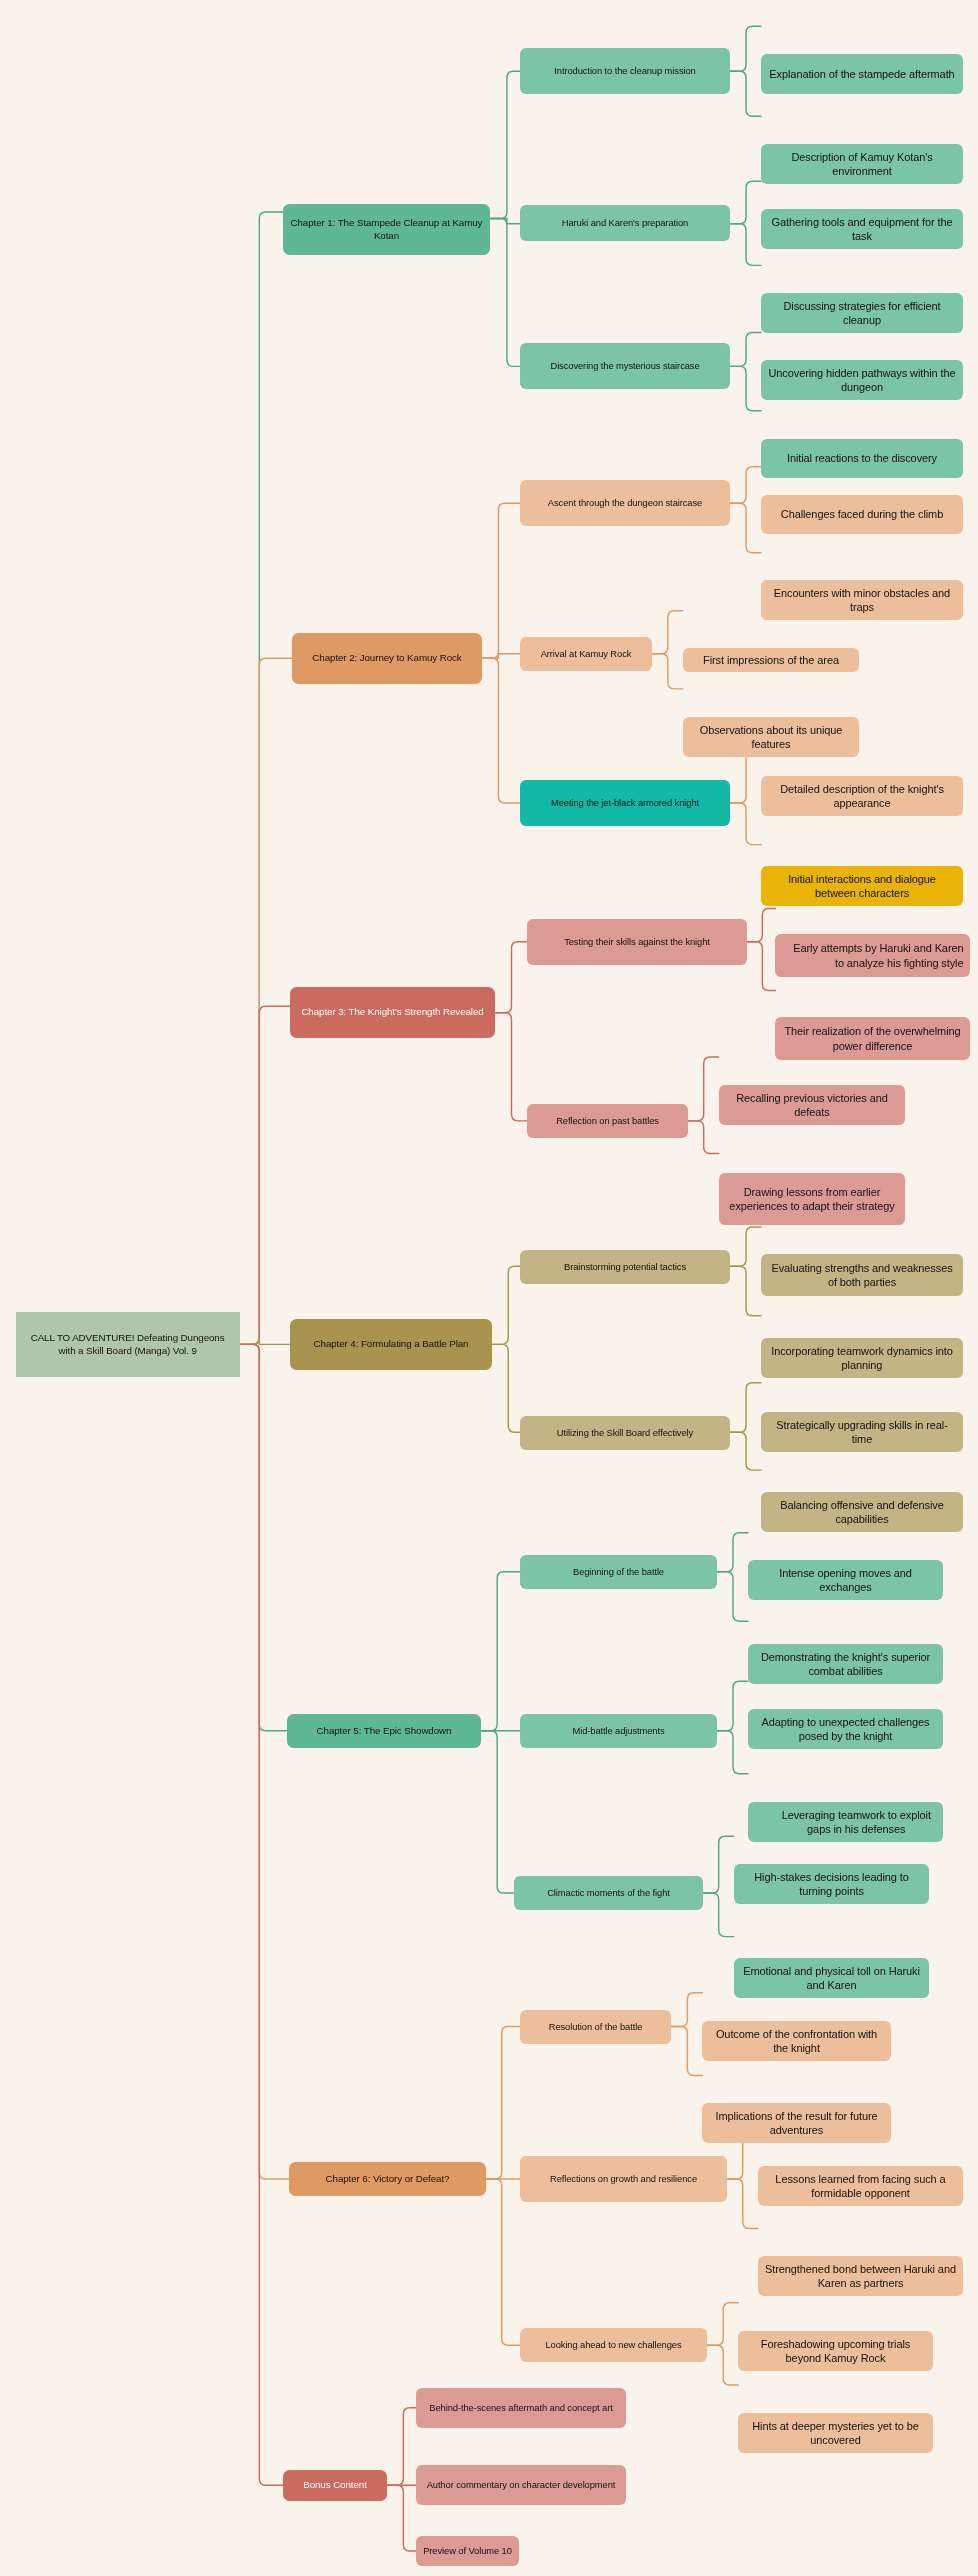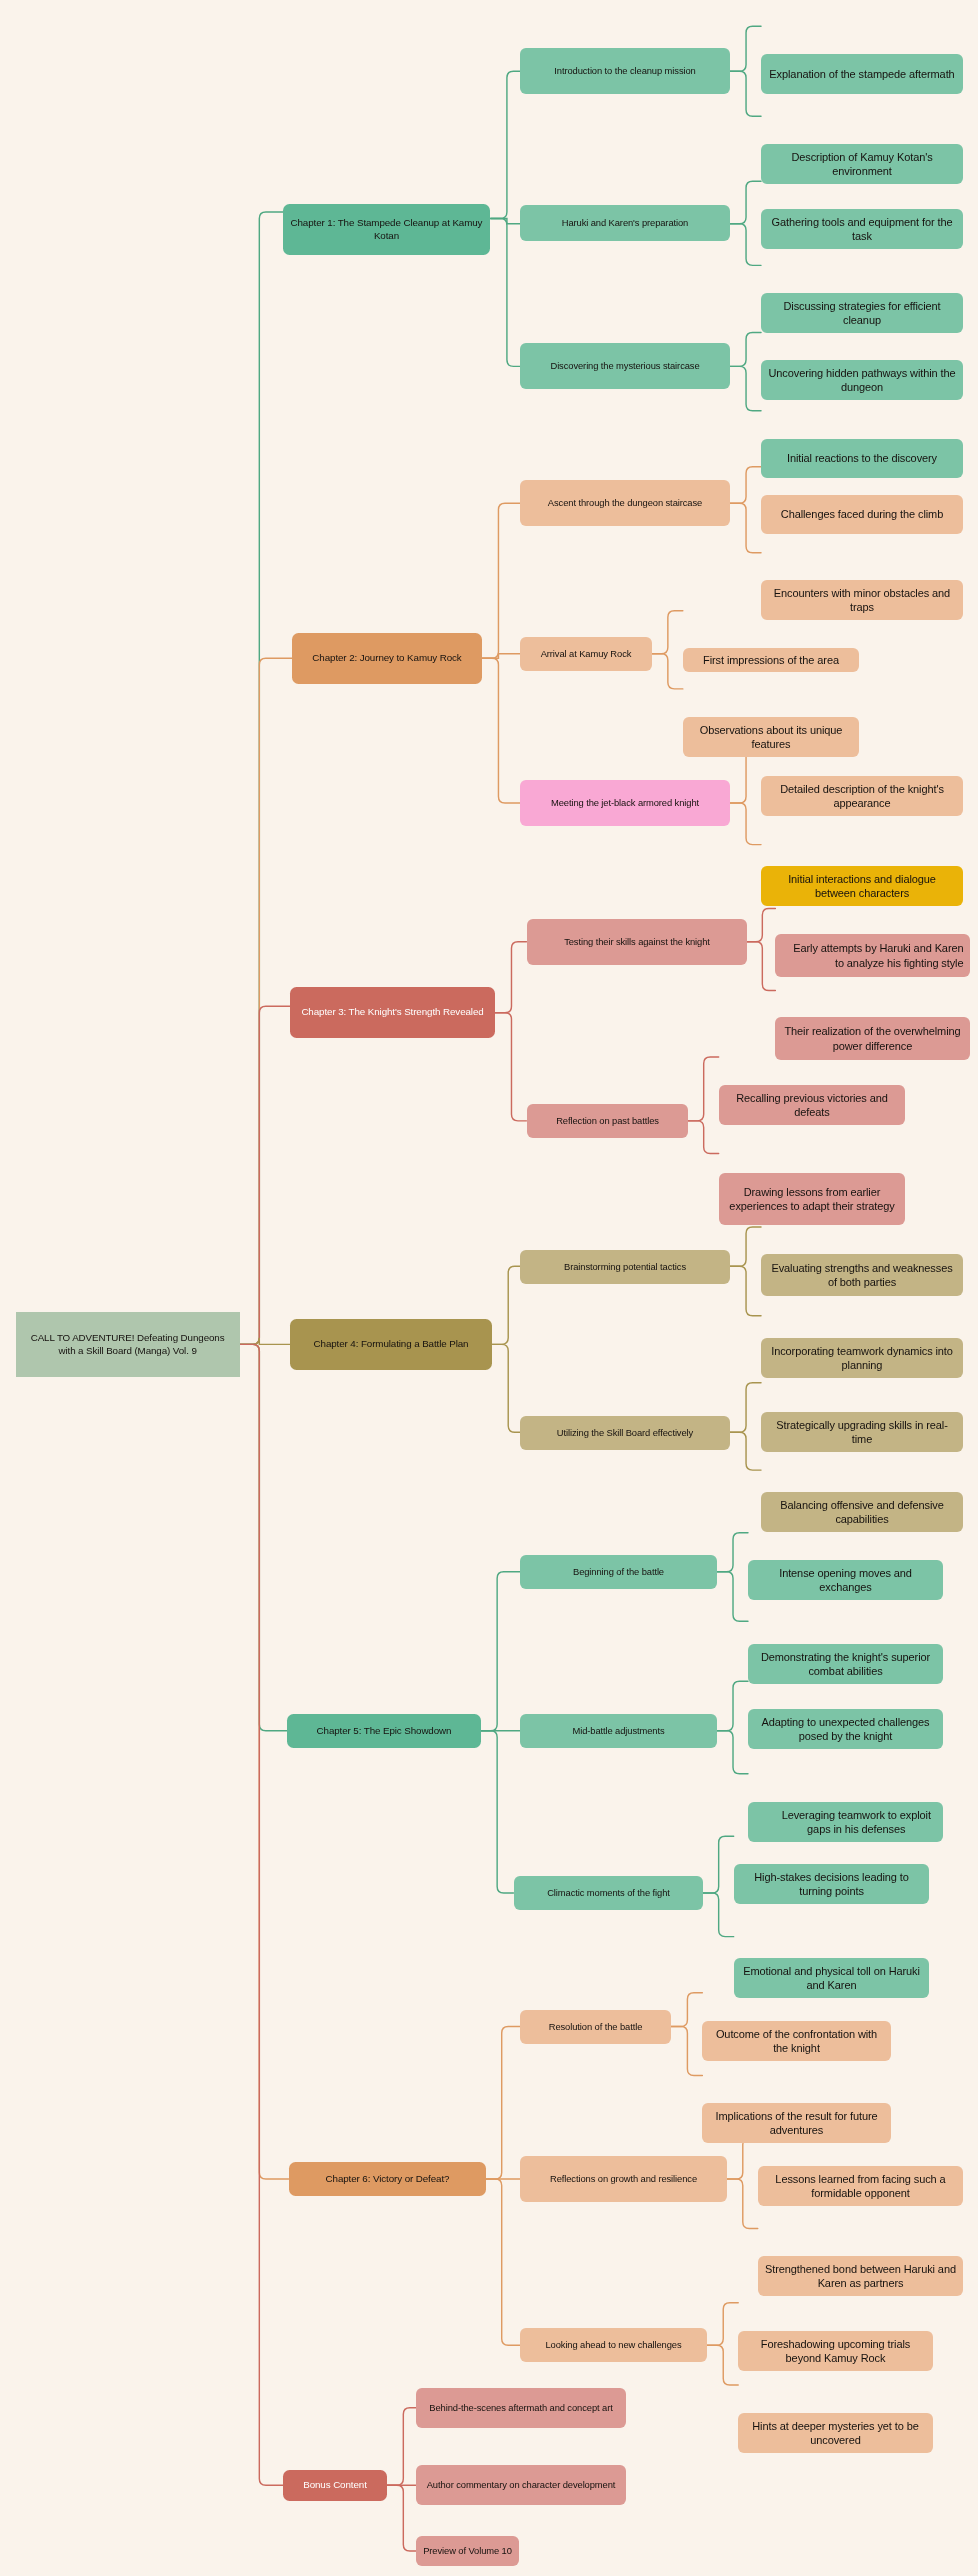--- a/index.html
+++ b/index.html
@@ -196,21 +196,21 @@
   </div>
   <div class="node lvl2" style="left:520px; top:637px; width:132px; height:34px; background:#EDBE9B;">
     <span>Arrival at Kamuy Rock</span>
   </div>
   <div class="node lvl3" style="left:683px; top:600px; width:176px; height:23.5px; background:#EDBE9B;">
     <span>First impressions of the area</span>
   </div>
   <div class="node lvl3" style="left:683px; top:669px; width:176px; height:40px; background:#EDBE9B;">
     <span>Observations about its unique features</span>
   </div>
-  <div class="node lvl2" style="left:520px; top:780px; width:210px; height:46px; background:#f9a8d4;">
+  <div class="node lvl2" style="left:520px; top:780px; width:210px; height:46px; background:#14b8a6;">
     <span>Meeting the jet-black armored knight</span>
   </div>
   <div class="node lvl3" style="left:761px; top:728px; width:202px; height:40px; background:#EDBE9B;">
     <span>Detailed description of the knight's appearance</span>
   </div>
   <div class="node lvl3" style="left:761px; top:818px; width:202px; height:40px; background:#eab308;">
     <span>Initial interactions and dialogue between characters</span>
   </div>
 
   <div class="node branch lvl1 white-text" style="left:290px; top:987px; width:205px; height:51px; background:#CB6A5E;">

